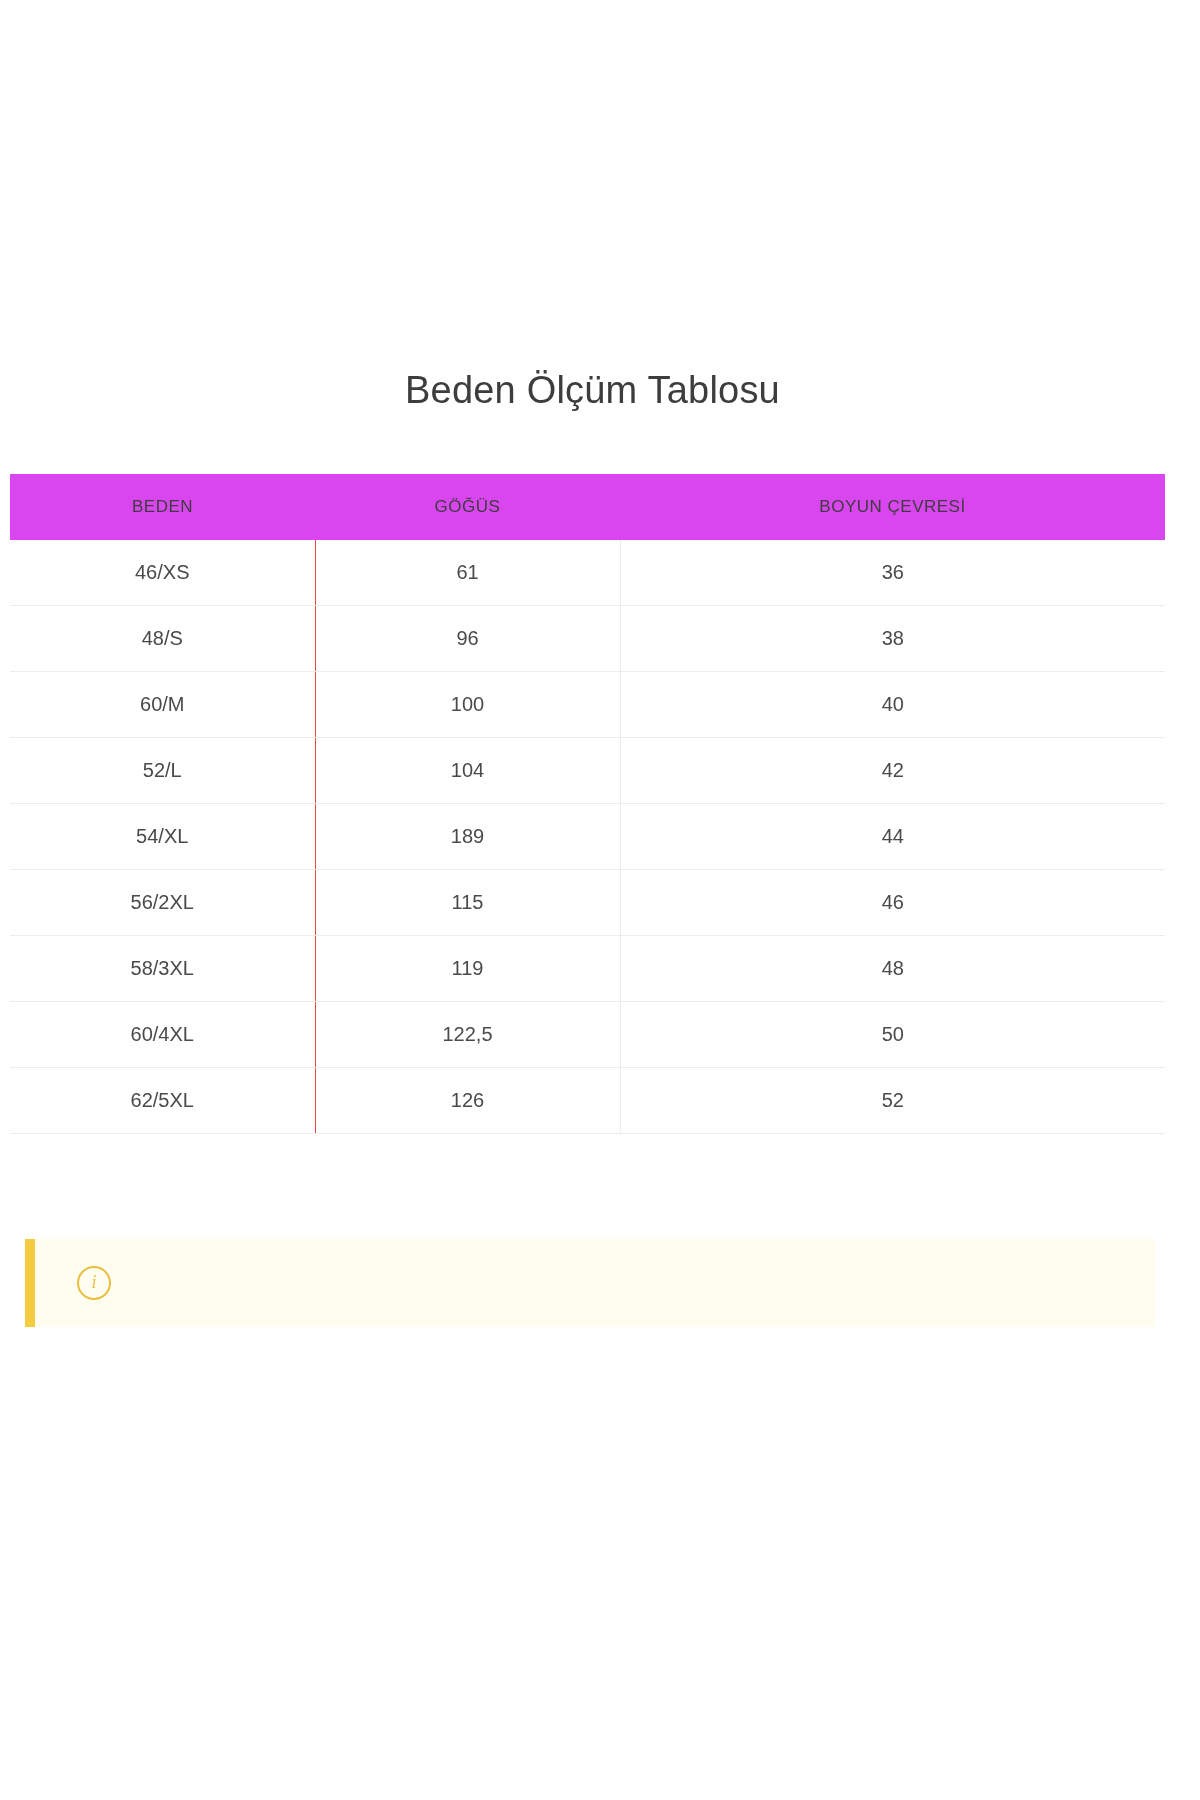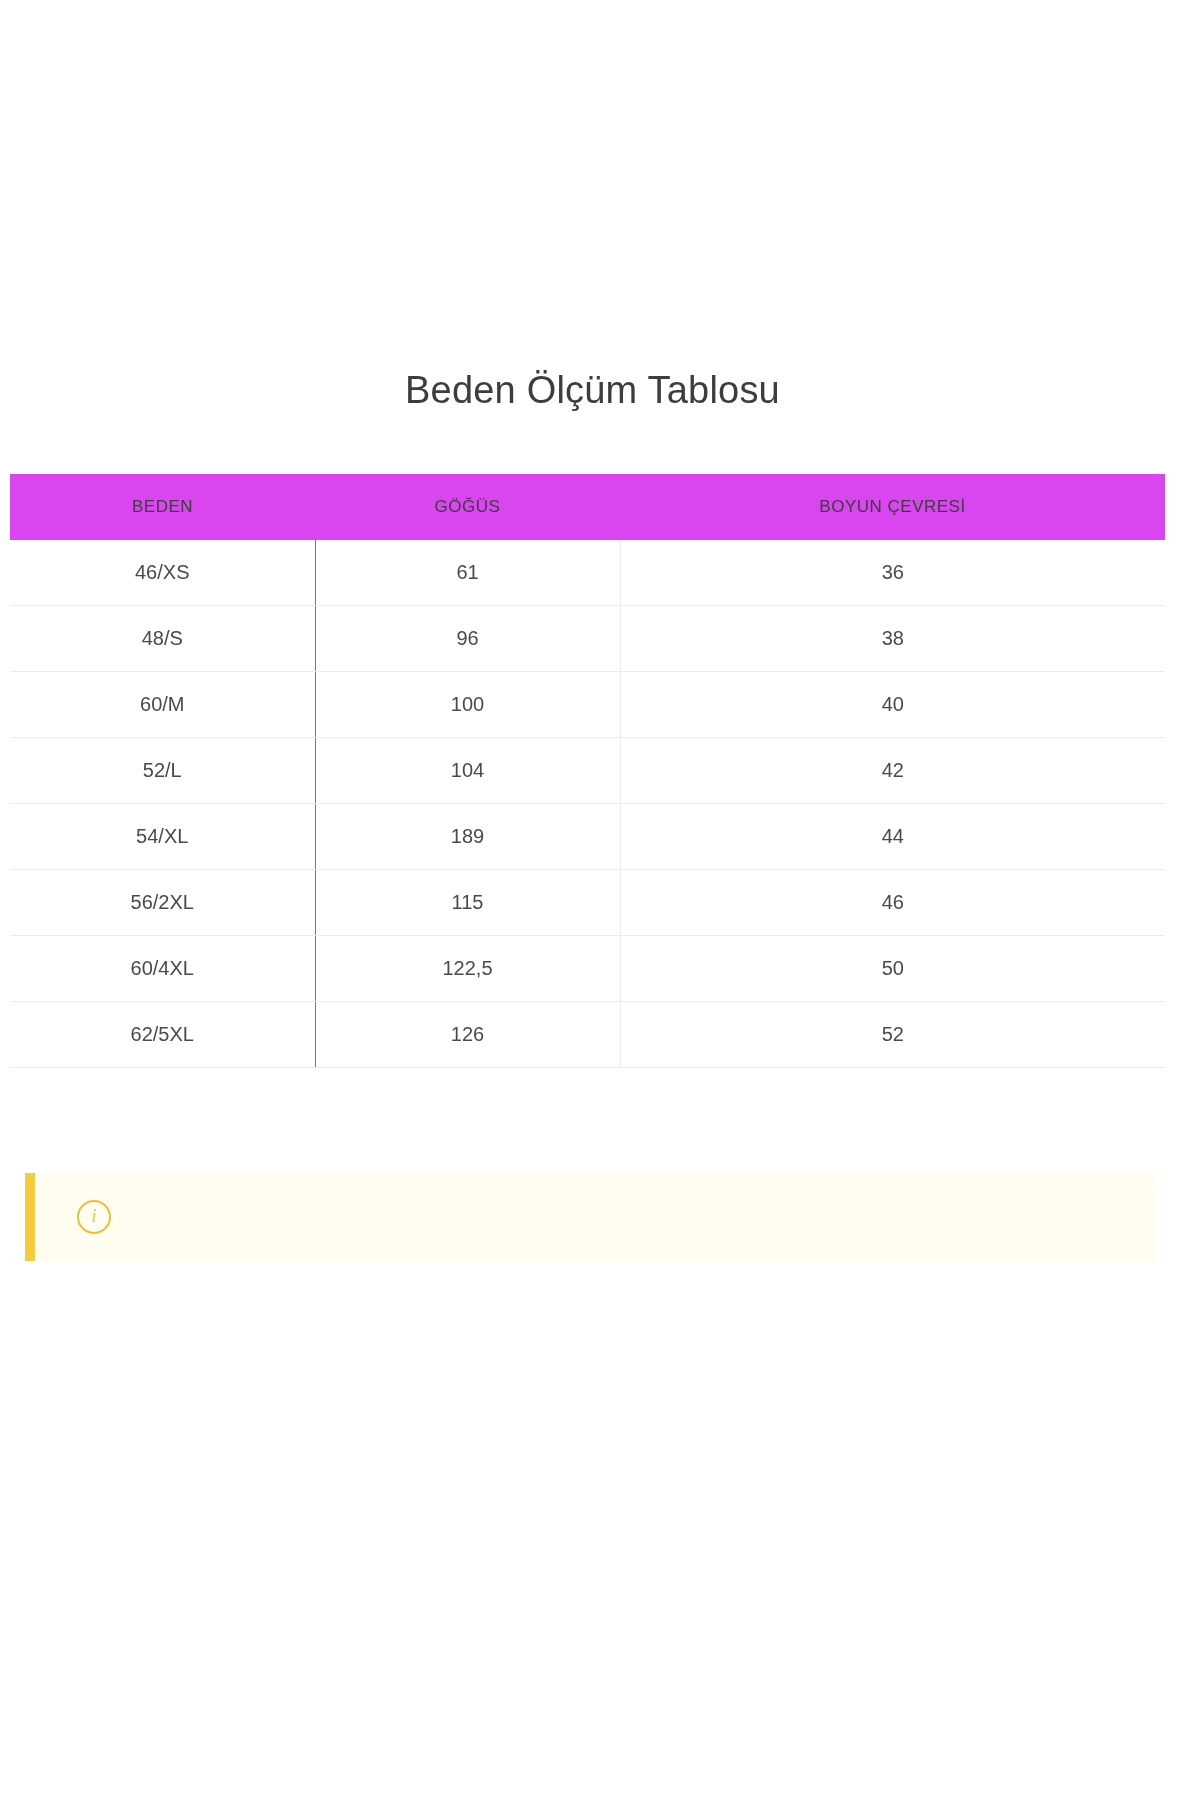--- a/index.html
+++ b/index.html
@@ -153,20 +153,25 @@
           <td class="cell-beden">54/XL</td>
           <td class="cell-gogus">189</td>
           <td class="cell-boyun">44</td>
         </tr>
         <tr>
           <td class="cell-beden">56/2XL</td>
           <td class="cell-gogus">115</td>
           <td class="cell-boyun">46</td>
         </tr>
         <tr>
+          <td class="cell-beden">58/3XL</td>
+          <td class="cell-gogus">119</td>
+          <td class="cell-boyun">48</td>
+        </tr>
+        <tr>
           <td class="cell-beden">60/4XL</td>
           <td class="cell-gogus">122,5</td>
           <td class="cell-boyun">50</td>
         </tr>
         <tr>
           <td class="cell-beden">62/5XL</td>
           <td class="cell-gogus">126</td>
           <td class="cell-boyun">52</td>
         </tr>
       </tbody>

